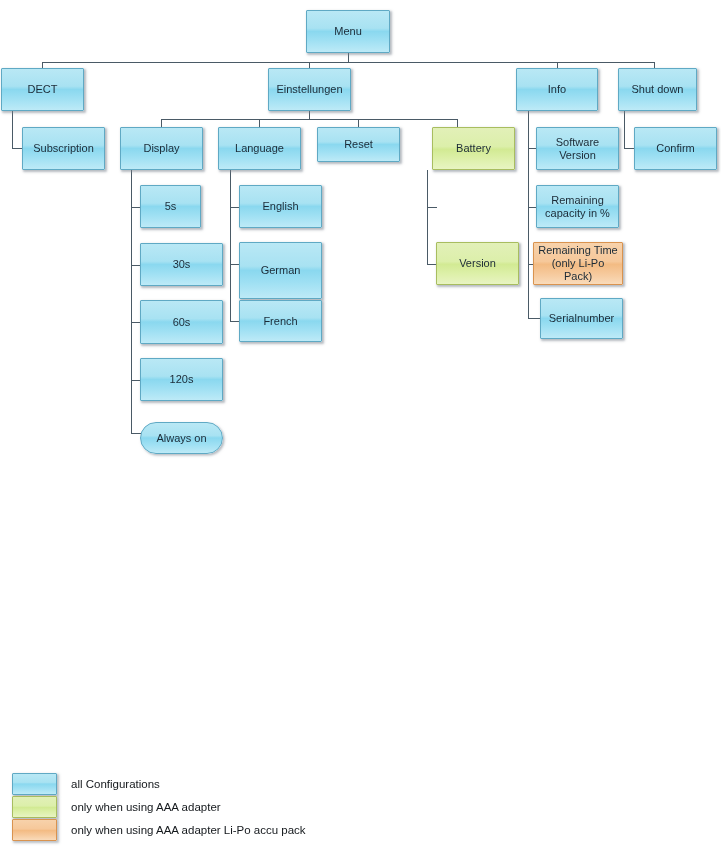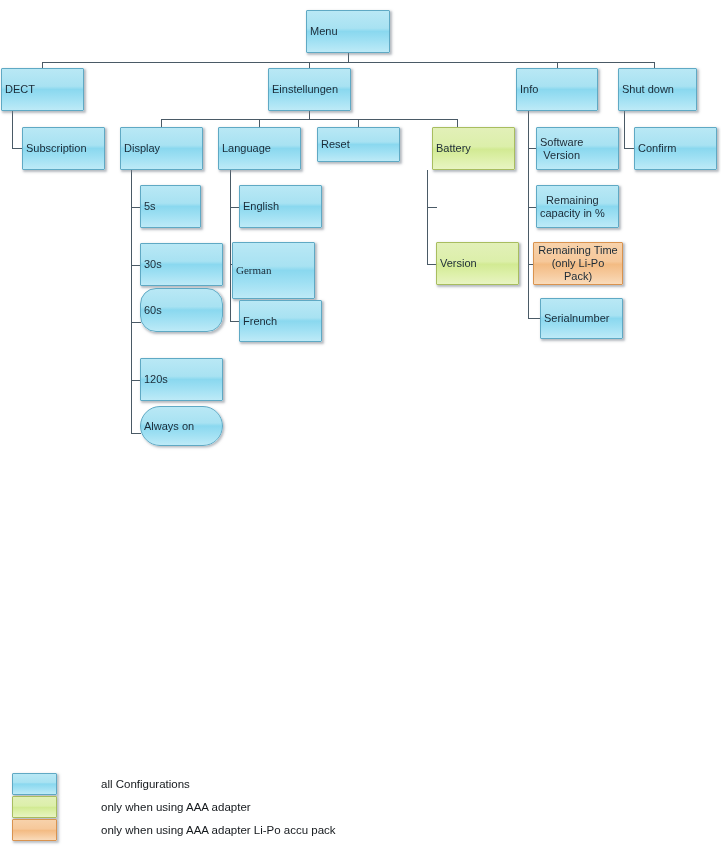--- a/index.html
+++ b/index.html
@@ -18,21 +18,21 @@
     position: absolute;
     left: 0; top: 0;
     width: 721px;
     height: 853px;
   }
   .node {
     position: absolute;
     box-sizing: border-box;
     display: flex;
     align-items: center;
-    justify-content: flex-start;
+    justify-content: center;
     text-align: center;
     font-family: "Liberation Sans", sans-serif;
     font-size: 11px;
     line-height: 13px;
     color: #1b2a36;
     border-radius: 1px;
     z-index: 5;
     padding: 2px 3px;
     box-shadow: 1.5px 1.5px 2.5px rgba(120,130,140,0.55);
   }
@@ -62,21 +62,20 @@
     left: 0; top: 765px;
     width: 721px;
     height: 88px;
   }
   .legend-row {
     position: absolute;
     left: 12px;
     height: 22px;
     display: flex;
     align-items: center;
-    gap: 30px;
   }
   .legend-swatch {
     width: 45px;
     height: 22px;
     box-sizing: border-box;
     border-radius: 1px;
     box-shadow: 1.5px 1.5px 2.5px rgba(120,130,140,0.5);
   }
   .legend-swatch.blue {
     background: linear-gradient(to bottom, #b9e8f5 0%, #a8e2f2 42%, #8ad8ef 50%, #9fe0f3 72%, #bdeaf7 100%);
@@ -171,33 +170,33 @@
     </div>
     <div class="node blue" style="left: 634px; top: 127px; width: 83px; height: 43px;">
       <span>Confirm</span>
     </div>
     <div class="node blue" style="left: 140px; top: 185px; width: 61px; height: 43px;">
       <span>5s</span>
     </div>
     <div class="node blue" style="left: 140px; top: 243px; width: 83px; height: 43px;">
       <span>30s</span>
     </div>
-    <div class="node blue" style="left: 140px; top: 288px; width: 83px; height: 44px; border-radius: 16px;">
+    <div class="node blue" style="left: 140px; top: 300px; width: 83px; height: 44px;">
       <span>60s</span>
     </div>
     <div class="node blue" style="left: 140px; top: 358px; width: 83px; height: 43px;">
       <span>120s</span>
     </div>
-    <div class="node blue" style="left: 140px; top: 406px; width: 83px; height: 40px; border-radius: 21px;">
+    <div class="node blue" style="left: 140px; top: 422px; width: 83px; height: 32px; border-radius: 21px;">
       <span>Always on</span>
     </div>
     <div class="node blue" style="left: 239px; top: 185px; width: 83px; height: 43px;">
       <span>English</span>
     </div>
-    <div class="node blue" style="left: 232px; top: 242px; width: 83px; height: 57px; font-family: Liberation Serif, serif;">
+    <div class="node blue" style="left: 239px; top: 242px; width: 83px; height: 57px;">
       <span>German</span>
     </div>
     <div class="node blue" style="left: 239px; top: 300px; width: 83px; height: 42px;">
       <span>French</span>
     </div>
     <div class="node green" style="left: 436px; top: 242px; width: 83px; height: 43px;">
       <span>Version</span>
     </div>
     <div class="node blue" style="left: 536px; top: 185px; width: 83px; height: 43px;">
       <span>Remaining<br>capacity in %</span>

